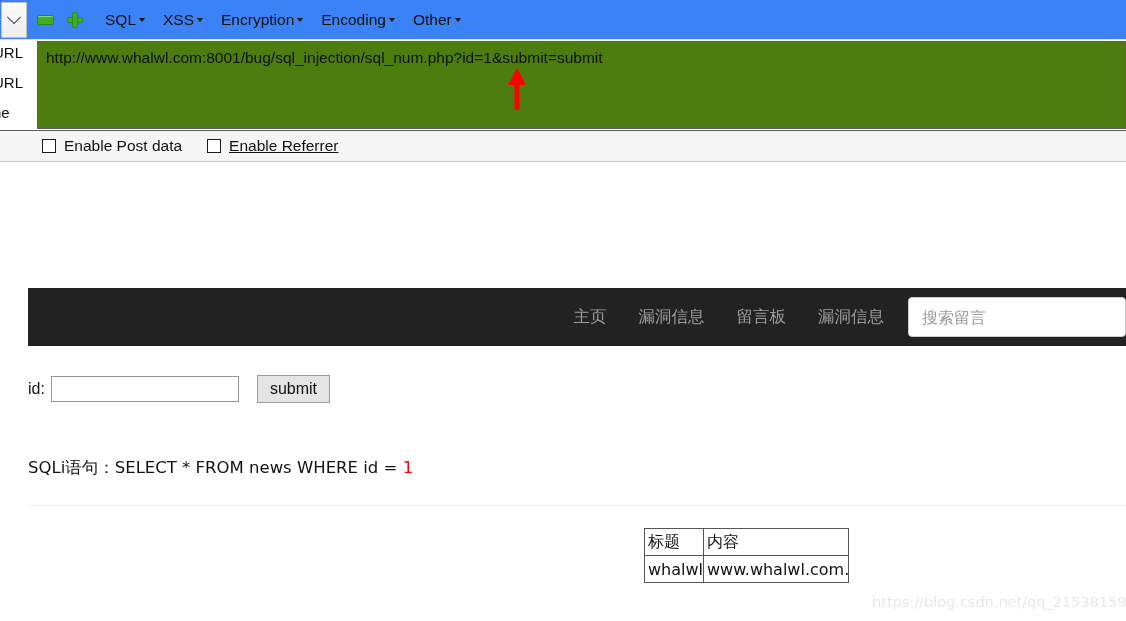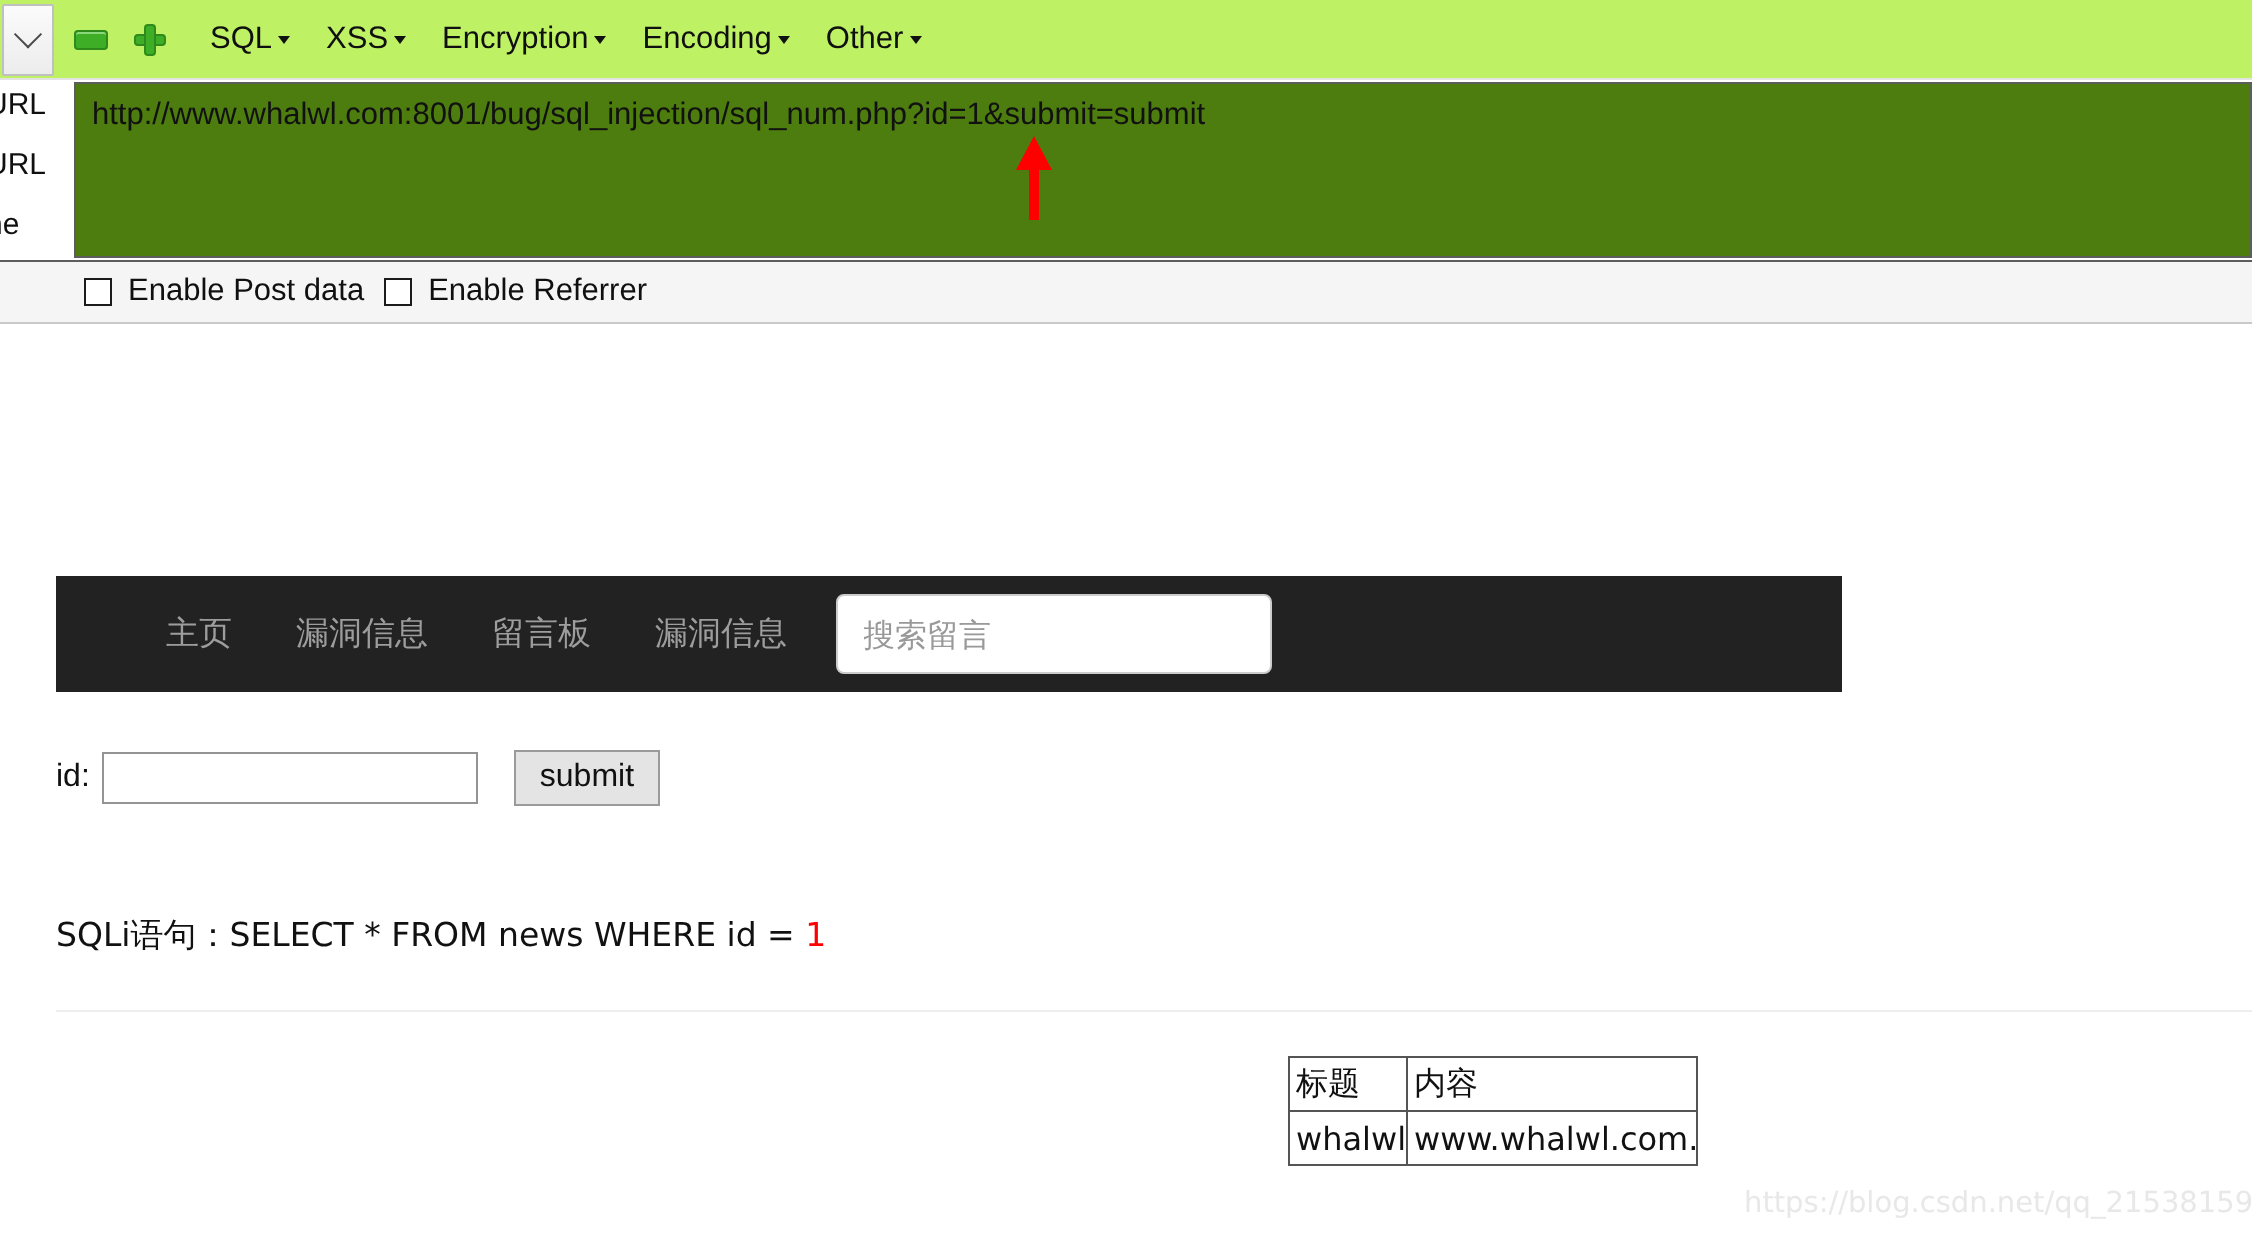--- a/index.html
+++ b/index.html
@@ -22,21 +22,21 @@
     left: 0; top: 0;
     width: 1126px;
     height: 162px;
   }
 
   #toolbar-row {
     position: absolute;
     left: 0; top: 0;
     width: 1126px;
     height: 40px;
-    background: #bef264;
+    background: #3b82f6;
     display: flex;
     align-items: center;
     border-bottom: 1px solid #e3e3e3;
     box-sizing: border-box;
   }
 
   .combo-btn {
     width: 24px;
     height: 34px;
     margin-left: 1px;
@@ -158,21 +158,21 @@
     display: flex;
   }
   .cbx-wrap {
     display: flex;
     align-items: center;
     cursor: pointer;
     font-size: 15.5px;
     color: #101010;
   }
   #cbx-post { margin-left: 42px; }
-  #cbx-ref  { margin-left: 10px; }
+  #cbx-ref  { margin-left: 25px; text-decoration: underline; }
   .cbx-box {
     width: 14px; height: 14px;
     border: 1.5px solid #1b1b1b;
     background: #fff;
     margin-right: 8px;
     box-sizing: border-box;
   }
 
   
   #page-content {
@@ -181,25 +181,26 @@
     top: 162px;
     width: 1126px;
     height: 459px;
     background: #ffffff;
   }
 
   #navbar {
     position: absolute;
     left: 28px;
     top: 126px;
-    width: 893px;
+    width: 1098px;
     height: 58px;
     background: #222222;
     display: flex;
     align-items: center;
+    justify-content: flex-end;
   }
   .nav-link {
     color: #9d9d9d;
     font-size: 16.5px;
     margin-left: 32px;
     cursor: pointer;
     white-space: nowrap;
     font-family: "DejaVu Sans", "Liberation Sans", sans-serif;
   }
   .nav-link:first-of-type { margin-left: 55px; }

